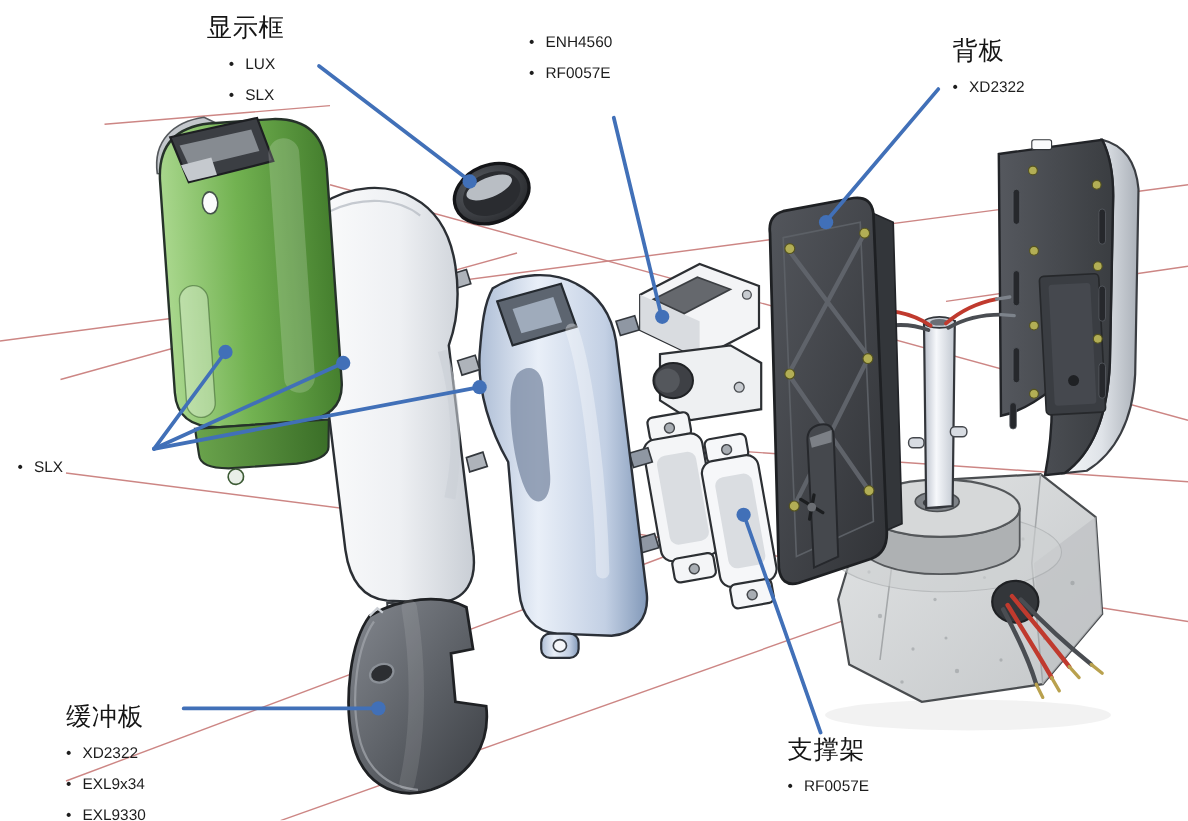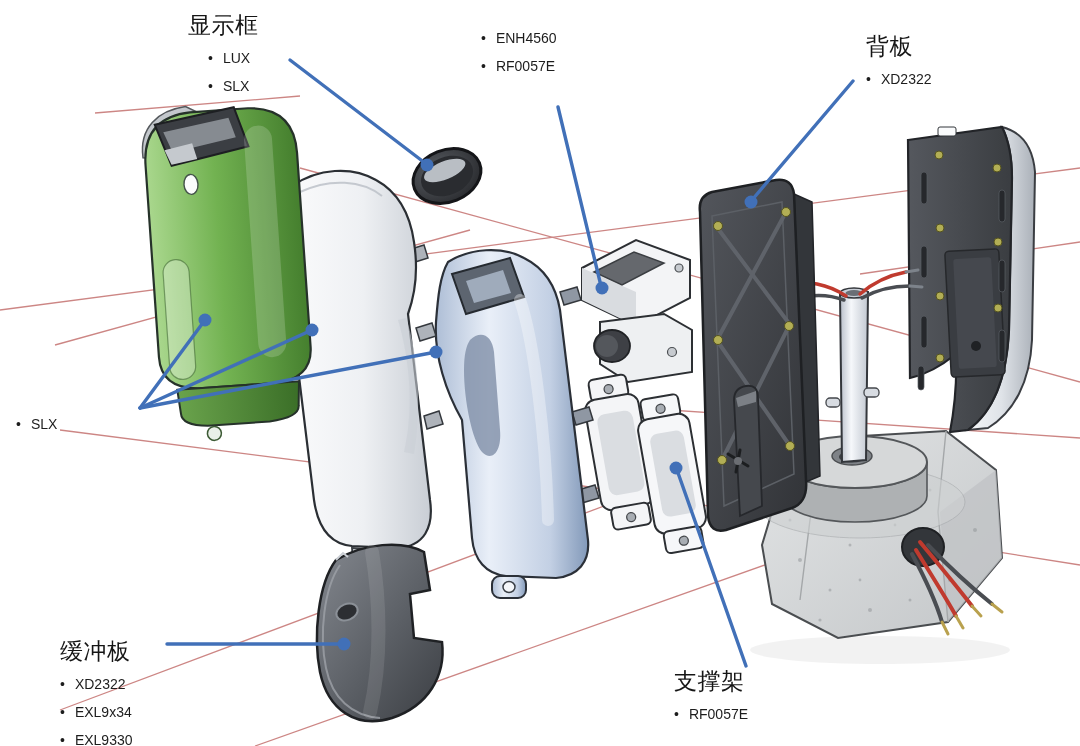--- a/index.html
+++ b/index.html
@@ -10,21 +10,21 @@
   .label-title{font-size:23px;font-weight:400;letter-spacing:.5px;line-height:30px;}
   .label-items{list-style:none;margin:4px 0 0 0;padding:0;}
   .label-items li{font-size:14px;line-height:28px;color:#1d1d1d;}
   .label-items li::before{content:"•";margin-right:10px;}
   .lbl-display{left:188px;top:10px;}
   .lbl-display .label-items{margin-left:20px;}
   .lbl-connectors{left:481px;top:20px;}
   .lbl-back{left:866px;top:31px;}
   .lbl-trim{left:16px;top:406px;}
   .lbl-buffer{left:60px;top:636px;}
-  .lbl-support{left:674px;top:666px;}
+  .lbl-support{left:716px;top:666px;}
 </style>
 </head>
 <body>
 
 <div class="stage">
 
 <svg width="1080" height="746" viewBox="0 0 1080 746">
   <defs>
     <linearGradient id="gGreen" x1="0" y1="0" x2="1" y2="0">
       <stop offset="0" stop-color="#a9d78d"></stop>

